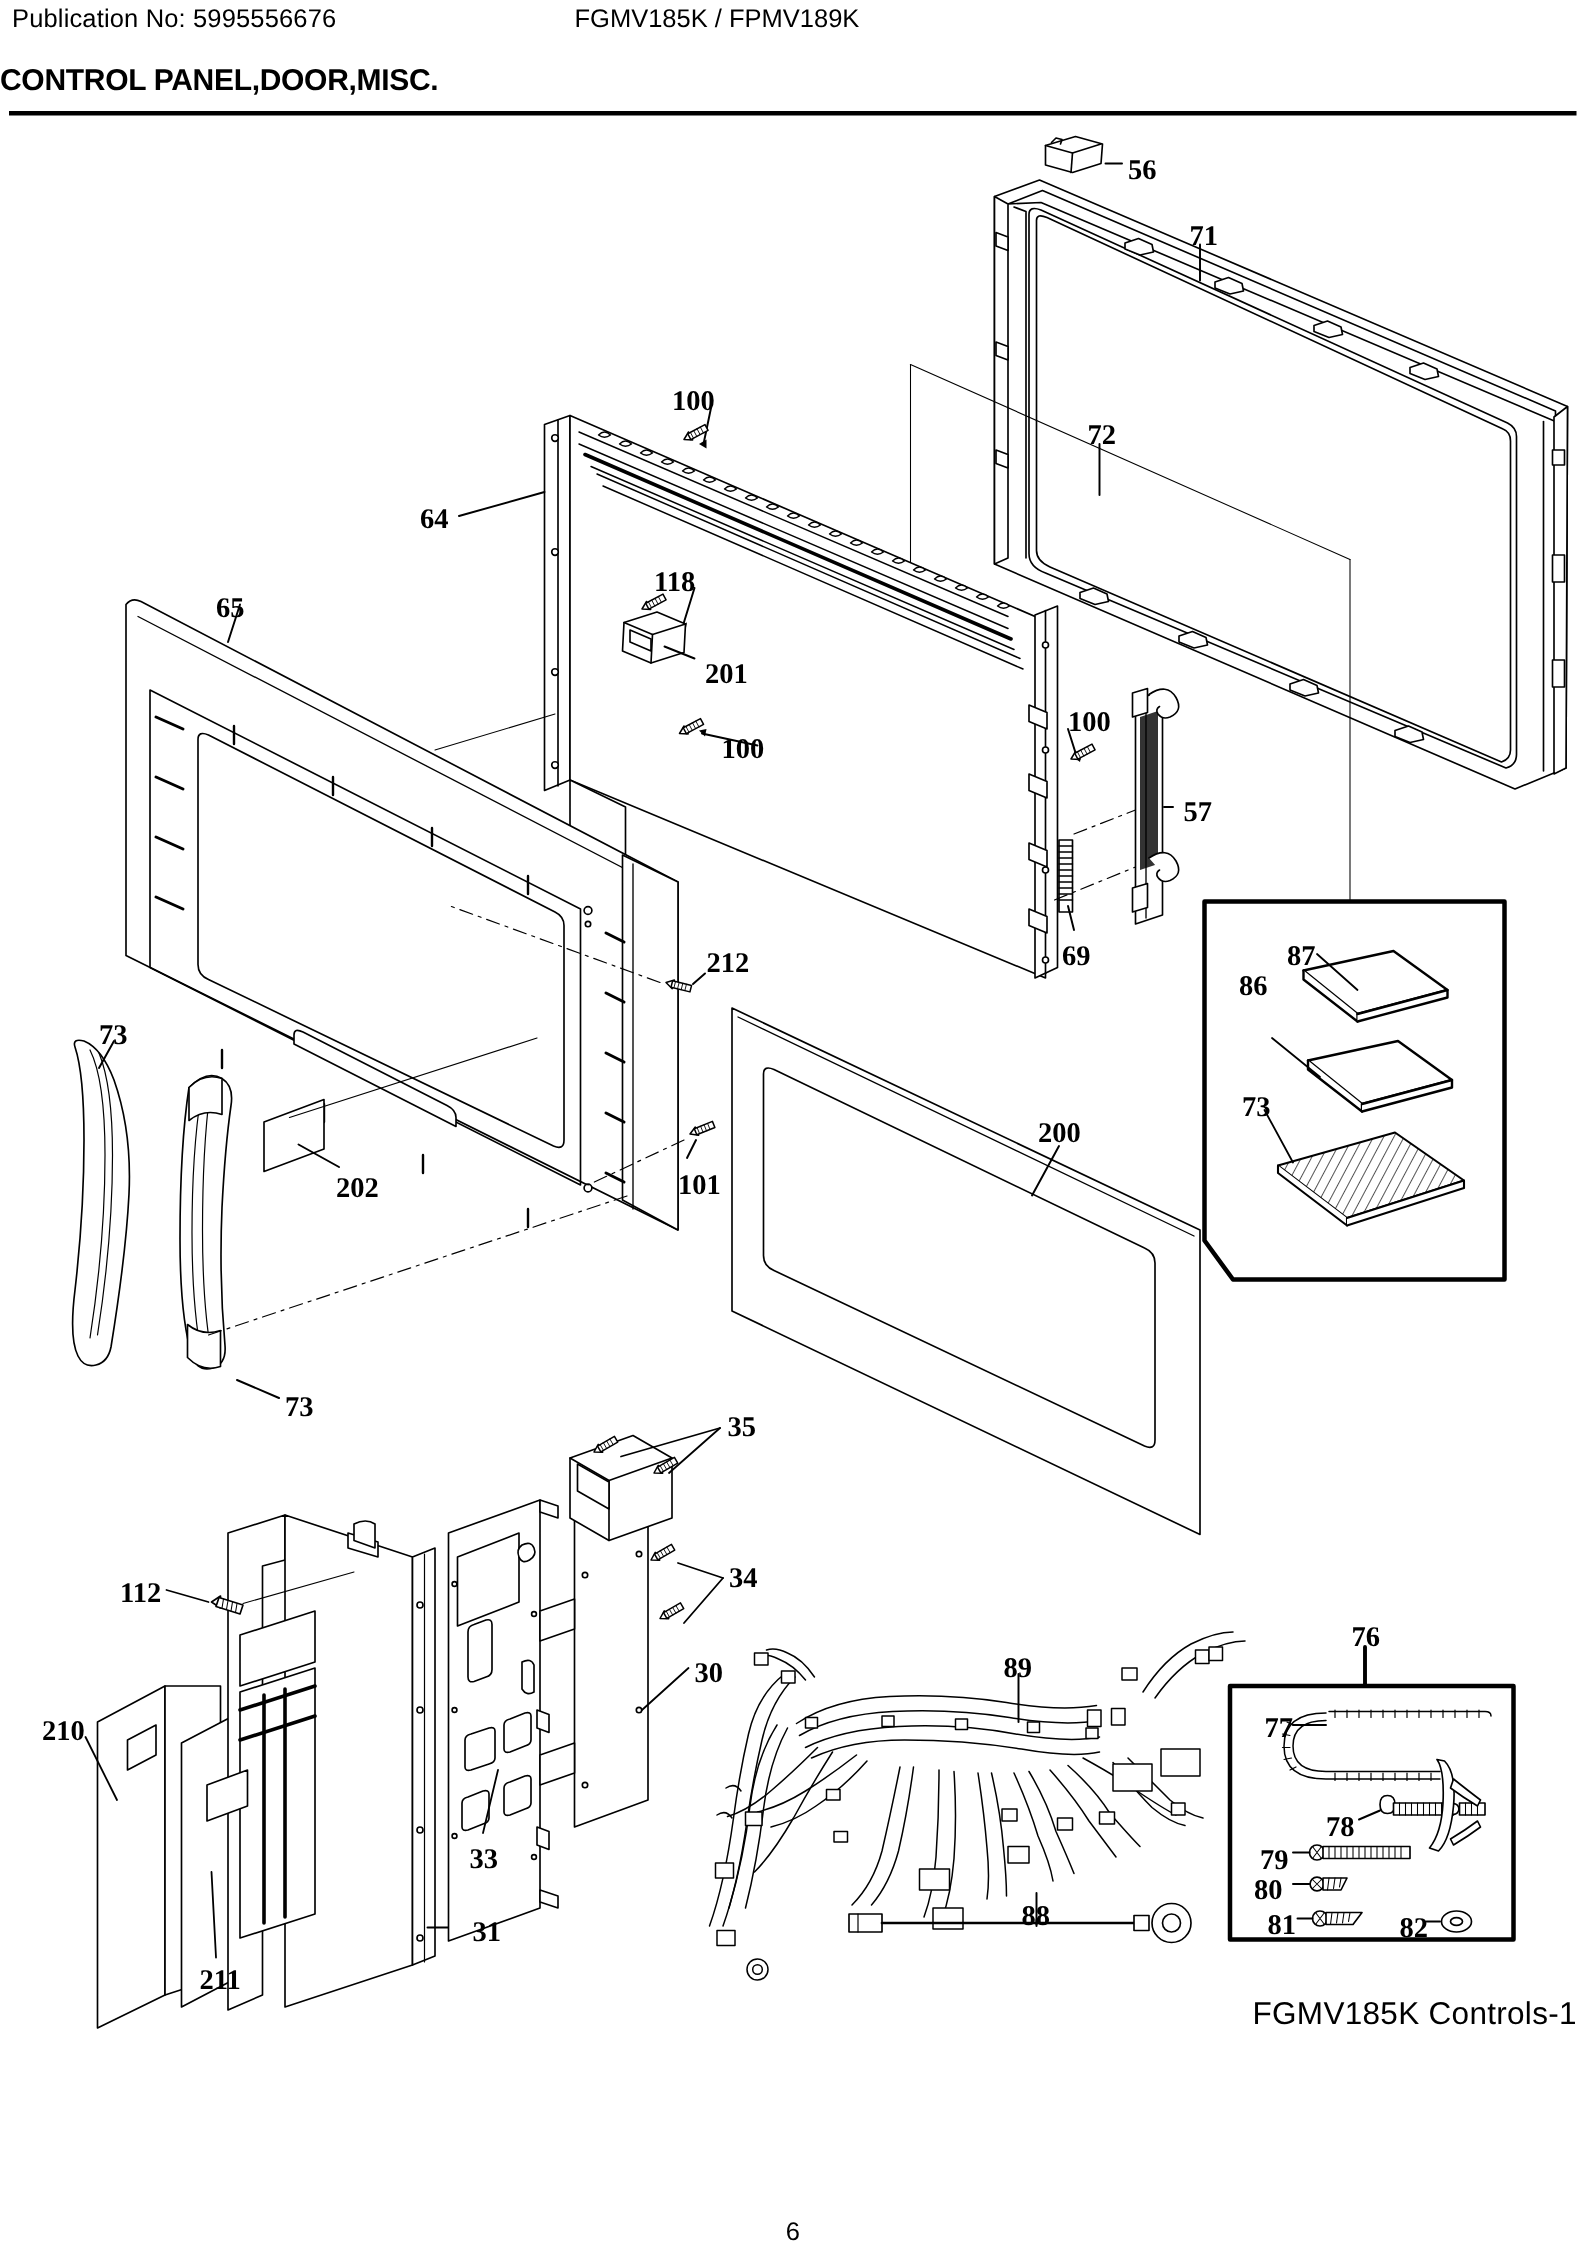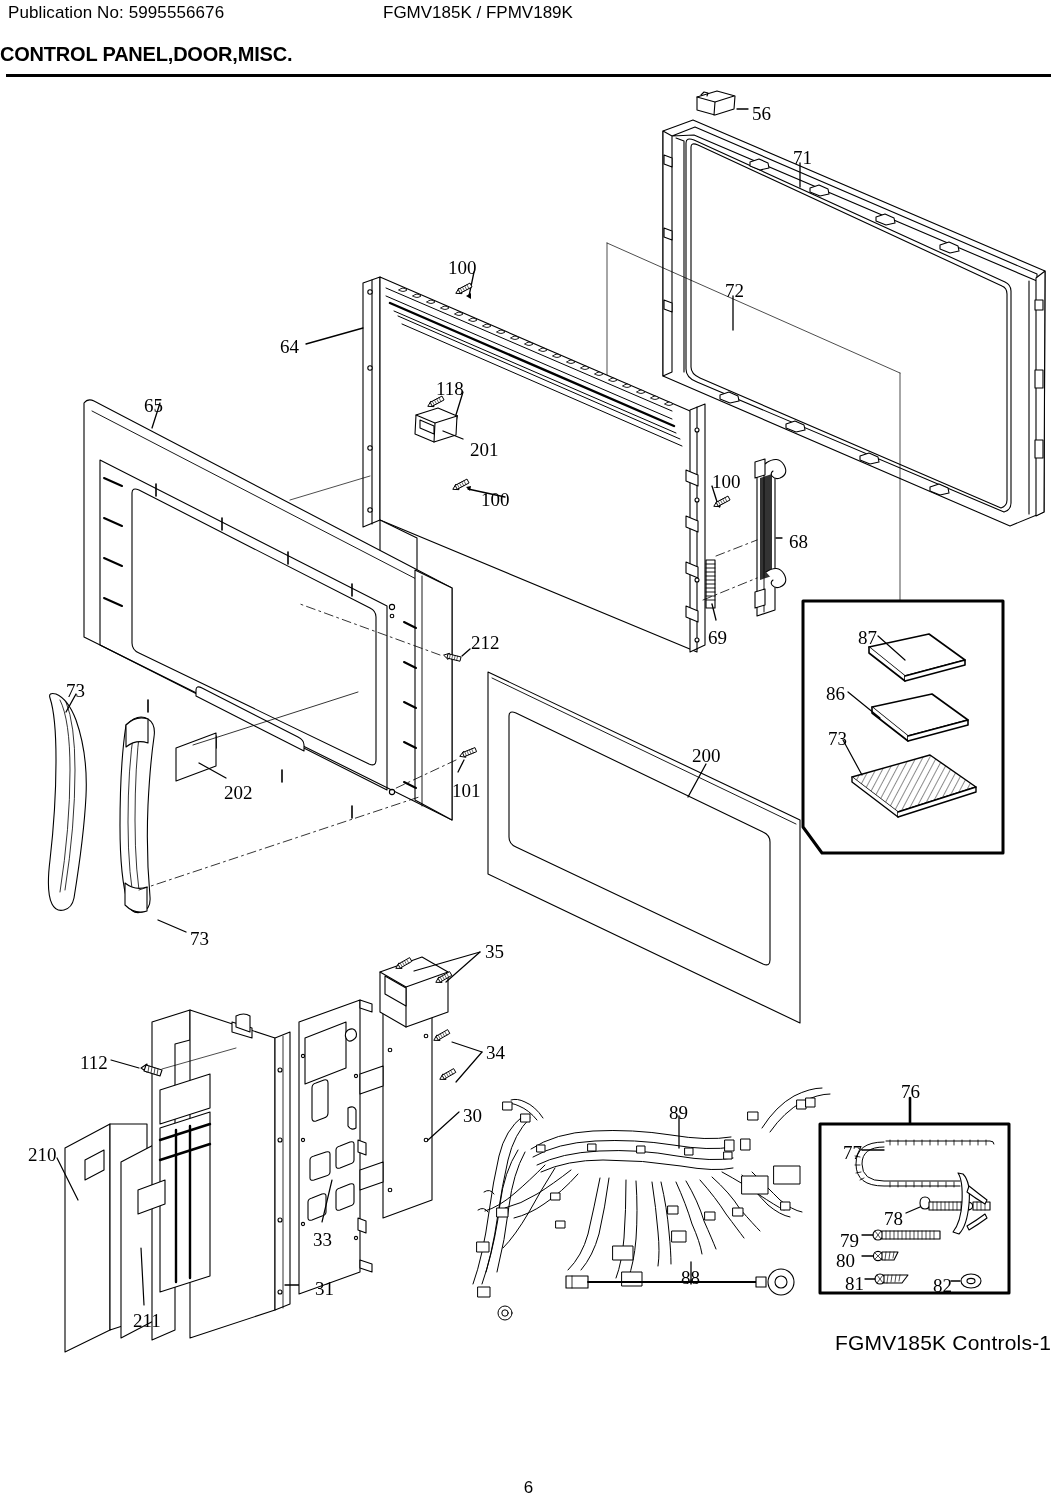--- a/index.html
+++ b/index.html
@@ -16,21 +16,21 @@
   .hdr-title{position:absolute;left:0;top:43px;width:1057px;text-align:left;
              font-size:20px;font-weight:bold;letter-spacing:-.2px;}
   .rule{position:absolute;left:6px;top:74px;width:1045px;height:3px;background:#000;}
 
   
   .ft-date{position:absolute;left:16px;top:1478px;font-size:12px;margin-top:44px;}
   .ft-page{position:absolute;left:0;top:1478px;width:1057px;text-align:center;font-size:17px;}
   .caption{position:absolute;left:816px;top:1331px;font-size:21px;letter-spacing:.2px;margin-left:19px;}
 
   
-  .cal{position:absolute;font-family:"Liberation Serif",serif;font-weight:normal;
+  .cal{position:absolute;font-family:"Liberation Serif",serif;font-weight:bold;
        font-size:19px;line-height:19px;white-space:nowrap;}
 
   
   #art{position:absolute;left:0;top:0;width:1057px;height:1508px;}
   #art *{vector-effect:non-scaling-stroke;}
 </style>
 </head>
 <body>
 
 <div id="sheet">
@@ -643,27 +643,27 @@
   <div class="cal" style="left:752px;top:104px">56</div>
   <div class="cal" style="left:793px;top:148px">71</div>
   <div class="cal" style="left:725px;top:281px">72</div>
   <div class="cal" style="left:448px;top:258px">100</div>
   <div class="cal" style="left:280px;top:337px">64</div>
   <div class="cal" style="left:144px;top:396px">65</div>
   <div class="cal" style="left:436px;top:379px">118</div>
   <div class="cal" style="left:470px;top:440px">201</div>
   <div class="cal" style="left:481px;top:490px">100</div>
   <div class="cal" style="left:712px;top:472px">100</div>
-  <div class="cal" style="left:789px;top:532px">68</div>
+  <div class="cal" style="left:789px;top:532px">57</div>
   <div class="cal" style="left:708px;top:628px">69</div>
   <div class="cal" style="left:471px;top:633px">212</div>
   <div class="cal" style="left:66px;top:681px">73</div>
   <div class="cal" style="left:692px;top:746px">200</div>
   <div class="cal" style="left:858px;top:628px">87</div>
-  <div class="cal" style="left:826px;top:684px">86</div>
+  <div class="cal" style="left:826px;top:648px">86</div>
   <div class="cal" style="left:828px;top:729px">73</div>
   <div class="cal" style="left:224px;top:783px">202</div>
   <div class="cal" style="left:452px;top:781px">101</div>
   <div class="cal" style="left:190px;top:929px">73</div>
   <div class="cal" style="left:485px;top:942px">35</div>
   <div class="cal" style="left:486px;top:1043px">34</div>
   <div class="cal" style="left:80px;top:1053px">112</div>
   <div class="cal" style="left:463px;top:1106px">30</div>
   <div class="cal" style="left:669px;top:1103px">89</div>
   <div class="cal" style="left:901px;top:1082px">76</div>

